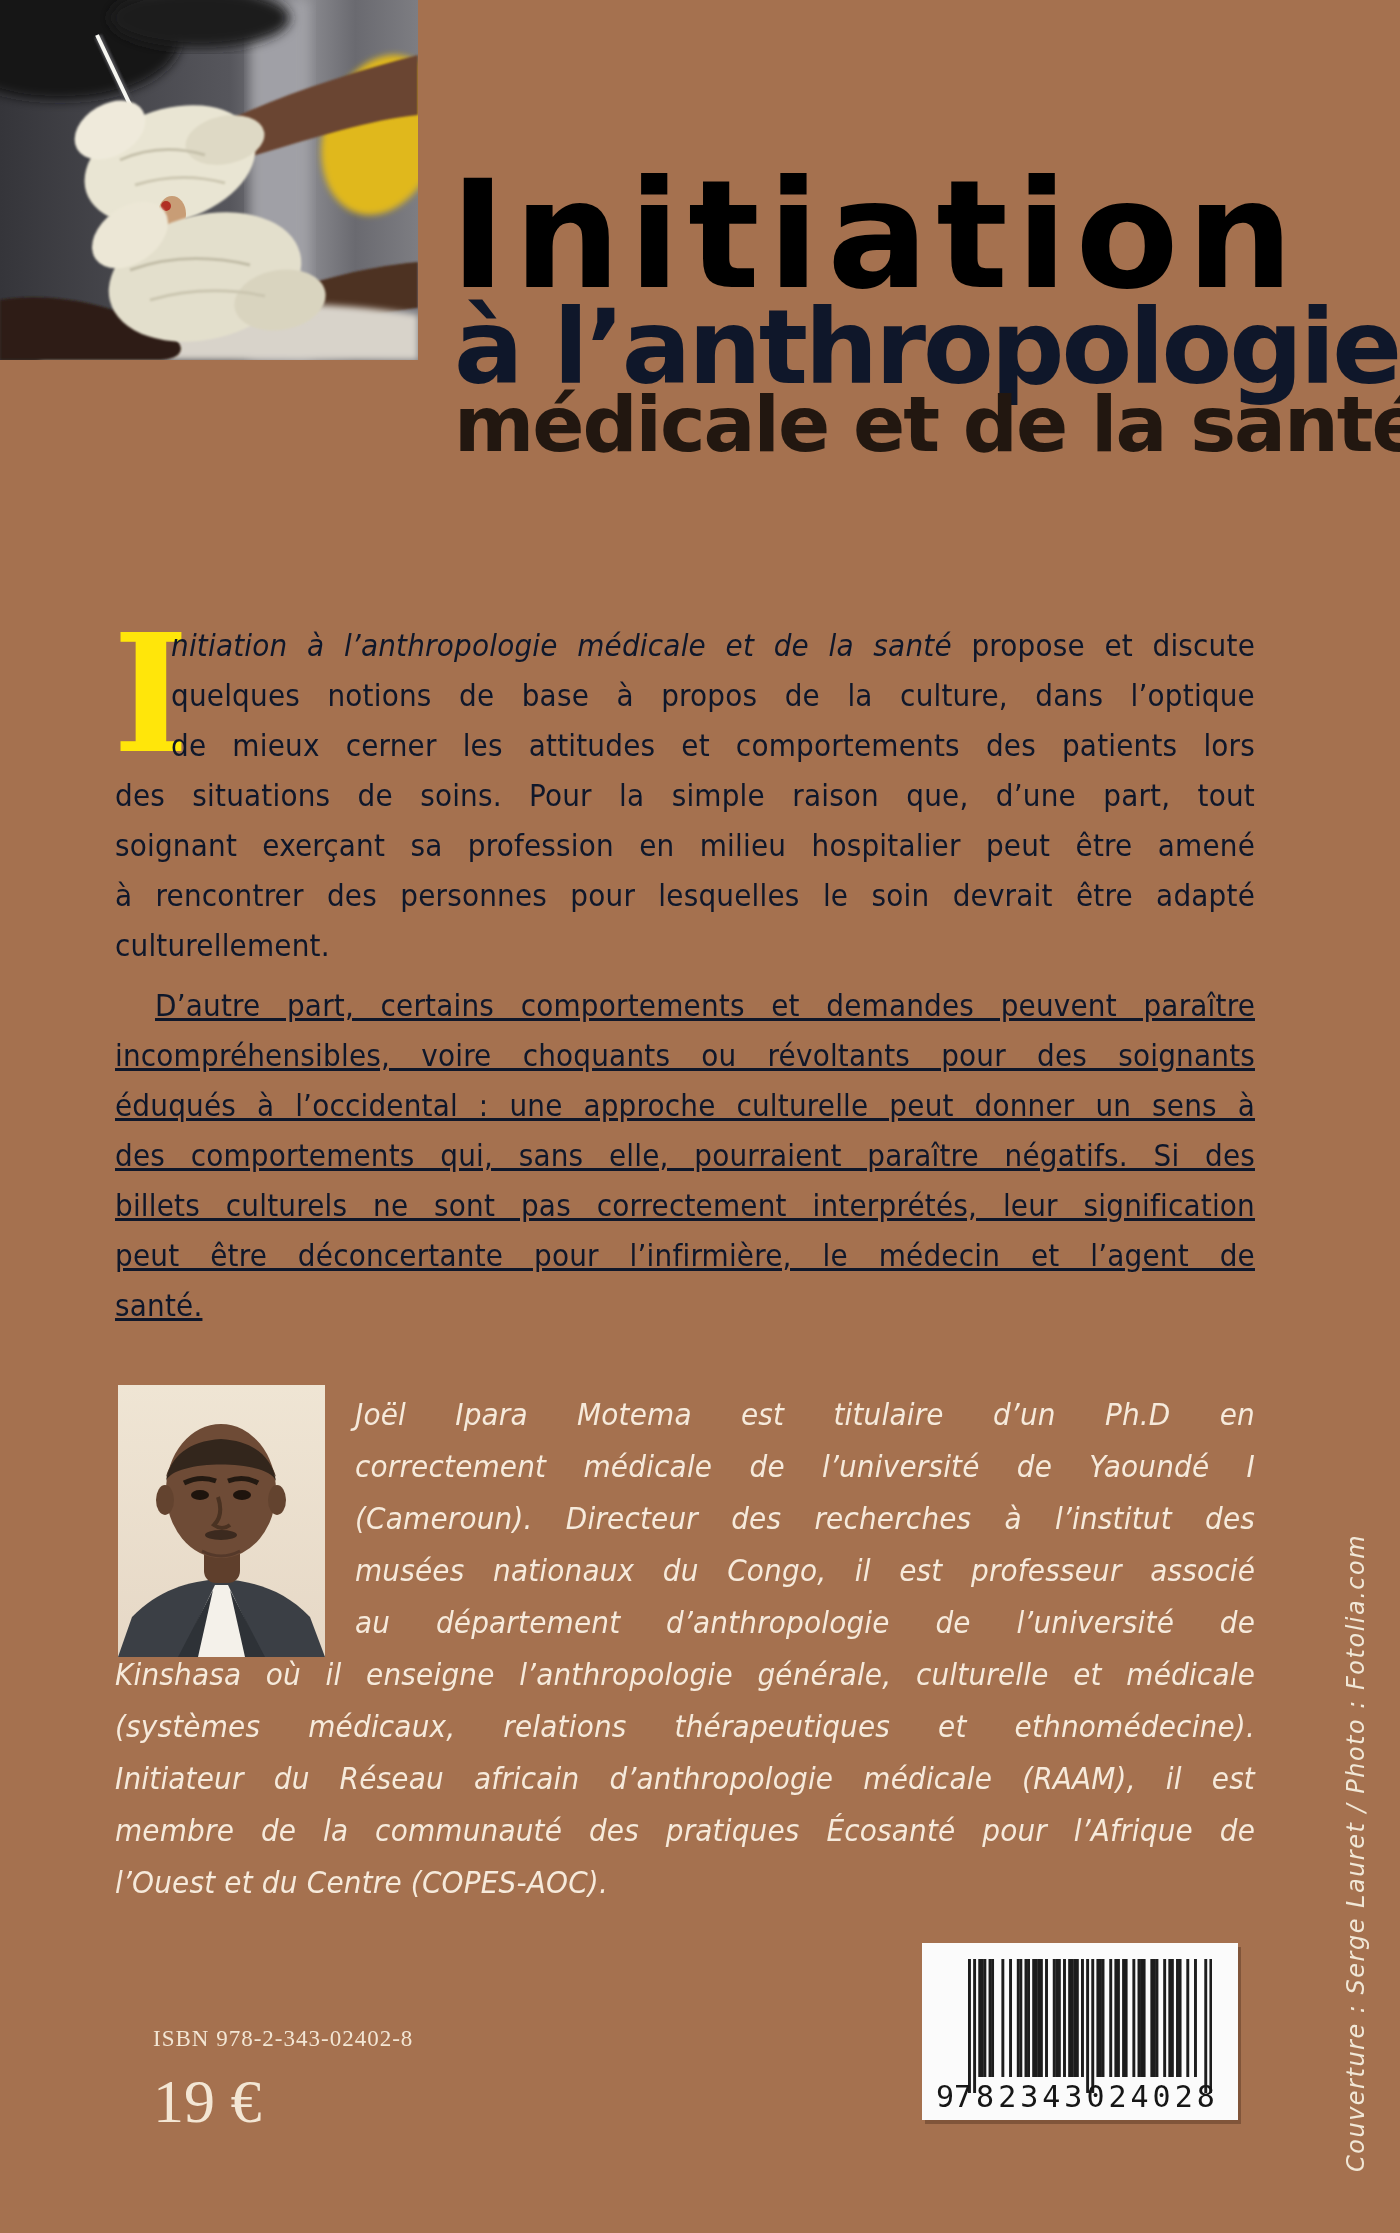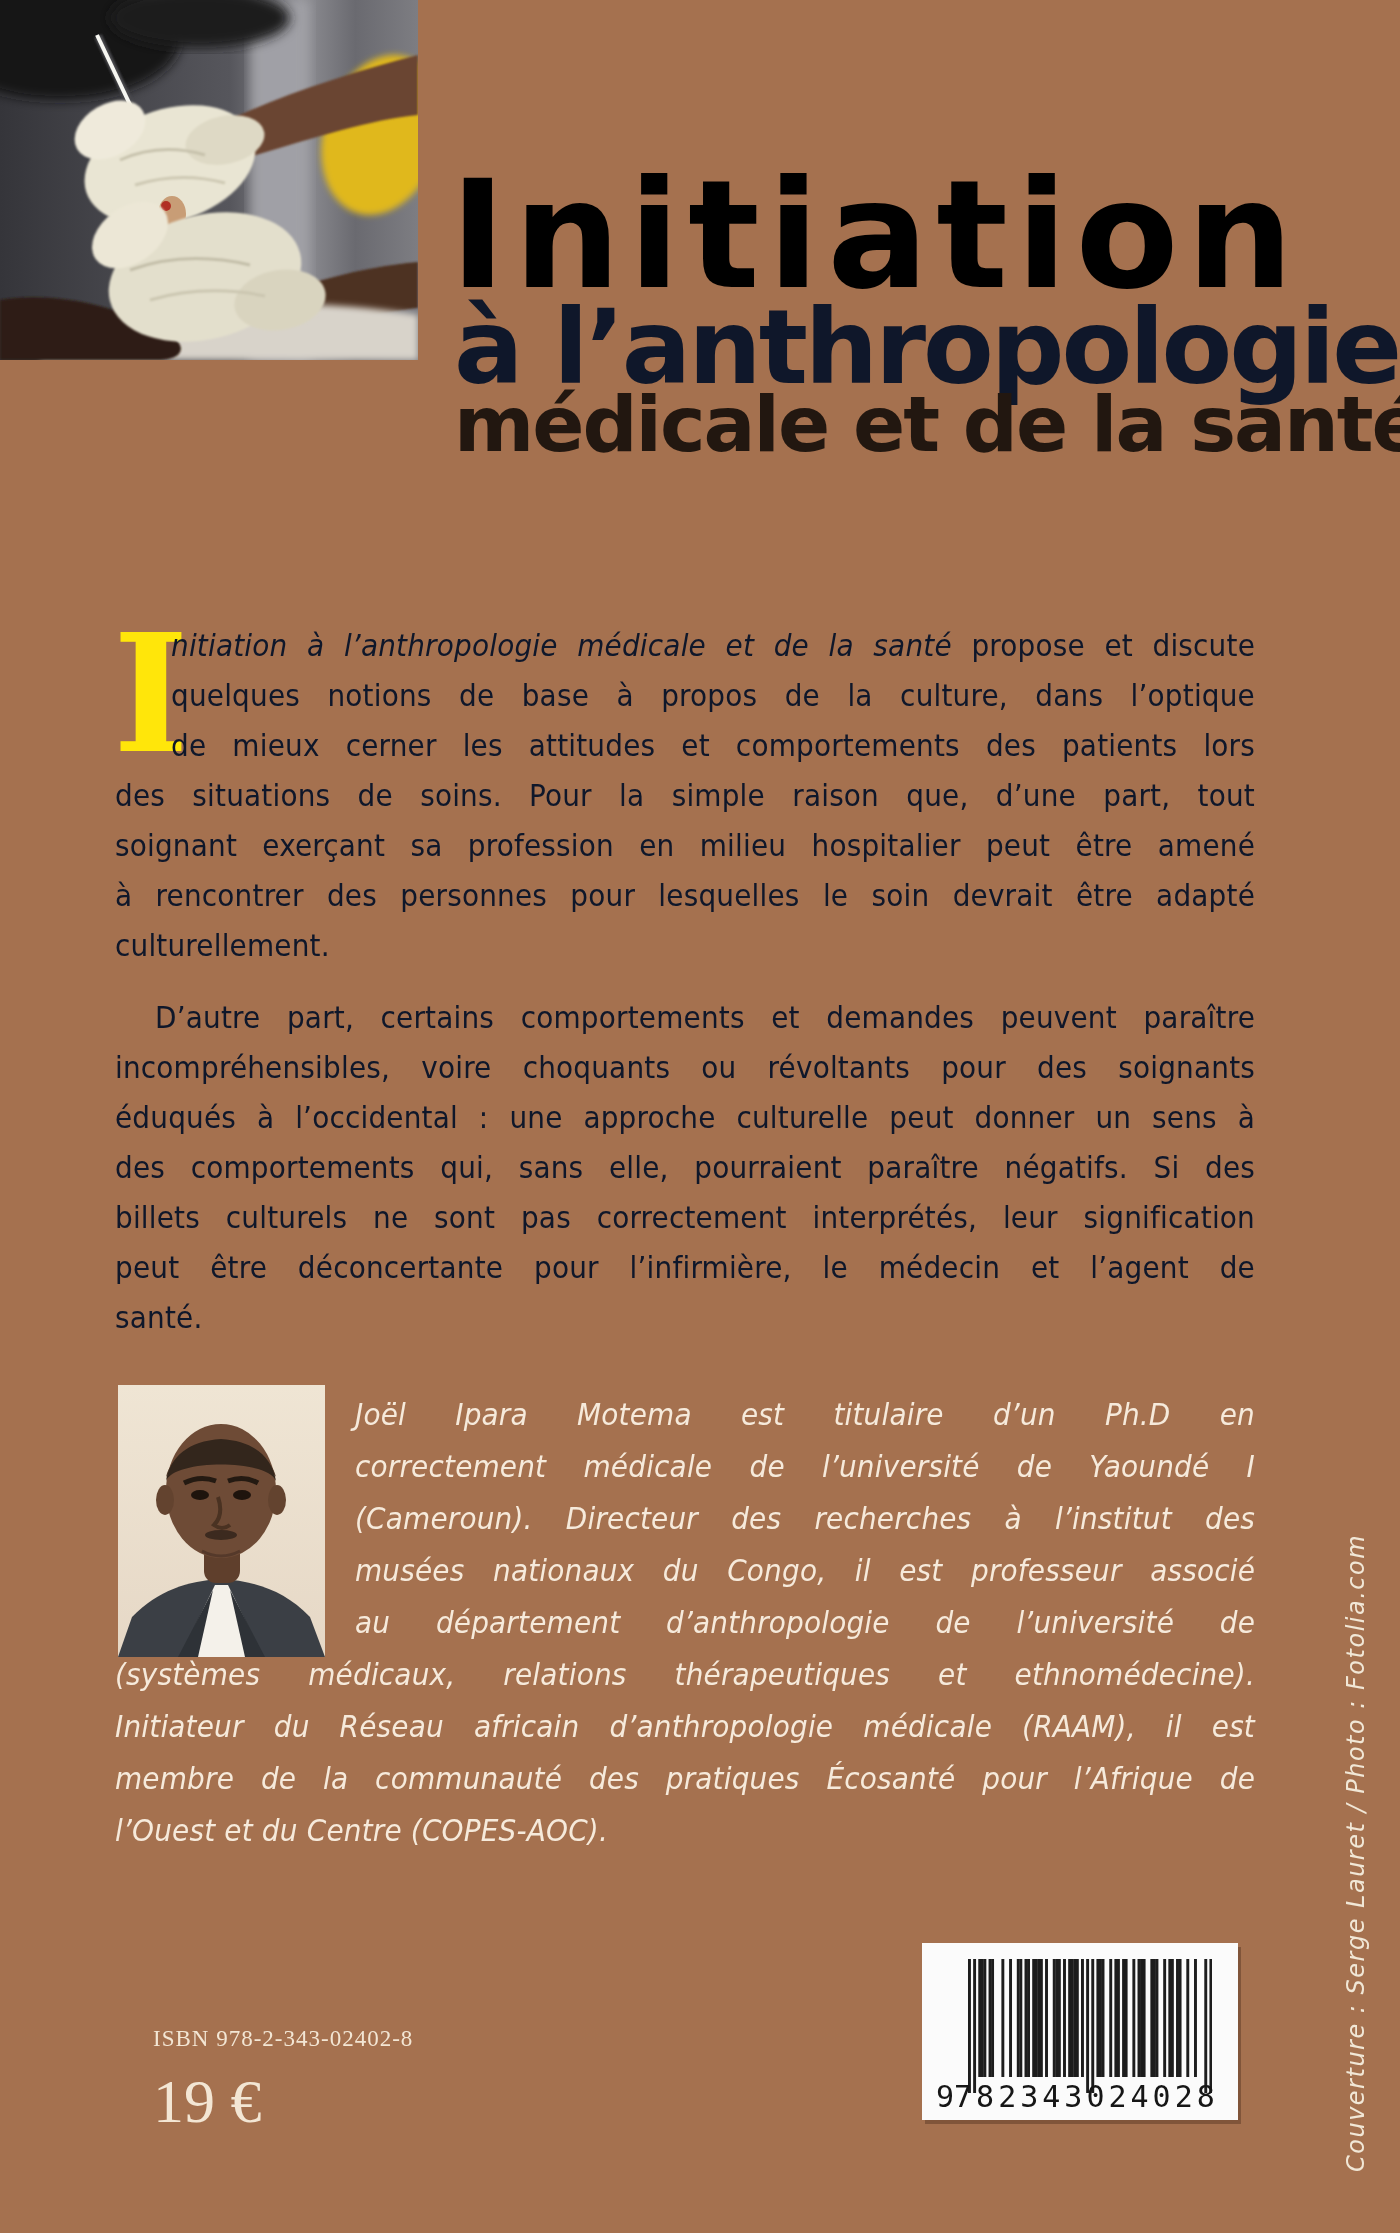--- a/index.html
+++ b/index.html
@@ -20,21 +20,21 @@
   #synopsis{position:absolute; left:115px; top:620px; width:1140px; color:#0f172a;}
   .line{
     height:50px; line-height:50px; font-size:31px;
     font-stretch:condensed; letter-spacing:.2px;
     text-align:justify; text-align-last:justify; text-justify:inter-word;
     white-space:nowrap; overflow:visible;
   }
   .line.last{text-align-last:left;}
   .line i{font-style:italic;}
   #para1 .line:nth-child(-n+3){margin-left:56px;}
-  #para2{margin-top:22px;}
+  #para2{margin-top:10px;text-decoration:underline;}
   #para2 .line:first-child{text-indent:40px;}
   #dropcap{
     position:absolute; left:113px; top:613px; line-height:1;
     font-family:"DejaVu Serif", serif; font-weight:bold;
     font-size:162px; color:#ffe60a;
   }
   
   #author-photo{position:absolute; left:118px; top:1385px; width:207px; height:272px; overflow:hidden;}
   #bio{position:absolute; left:115px; top:1388px; width:1140px; color:#f6eadb;}
   #bio .line{height:52px; line-height:52px; font-style:italic;}
@@ -186,20 +186,21 @@
       <path d="M84,166 q19,10 38,0" stroke="#55392a" stroke-width="3" fill="none"></path>
     </svg>
   </div>
 
   <div id="bio">
       <div class="line">Joël Ipara Motema est titulaire d’un Ph.D en</div>
       <div class="line">correctement médicale de l’université de Yaoundé I</div>
       <div class="line">(Cameroun). Directeur des recherches à l’institut des</div>
       <div class="line">musées nationaux du Congo, il est professeur associé</div>
       <div class="line">au département d’anthropologie de l’université de</div>
+      <div class="line">Kinshasa où il enseigne l’anthropologie générale, culturelle et médicale</div>
       <div class="line">(systèmes médicaux, relations thérapeutiques et ethnomédecine).</div>
       <div class="line">Initiateur du Réseau africain d’anthropologie médicale (RAAM), il est</div>
       <div class="line">membre de la communauté des pratiques Écosanté pour l’Afrique de</div>
       <div class="line last">l’Ouest et du Centre (COPES-AOC).</div>
     </div>
 
   <div id="isbn">ISBN 978-2-343-02402-8</div>
   <div id="price">19 €</div>
 
   <div id="barcode-box">

